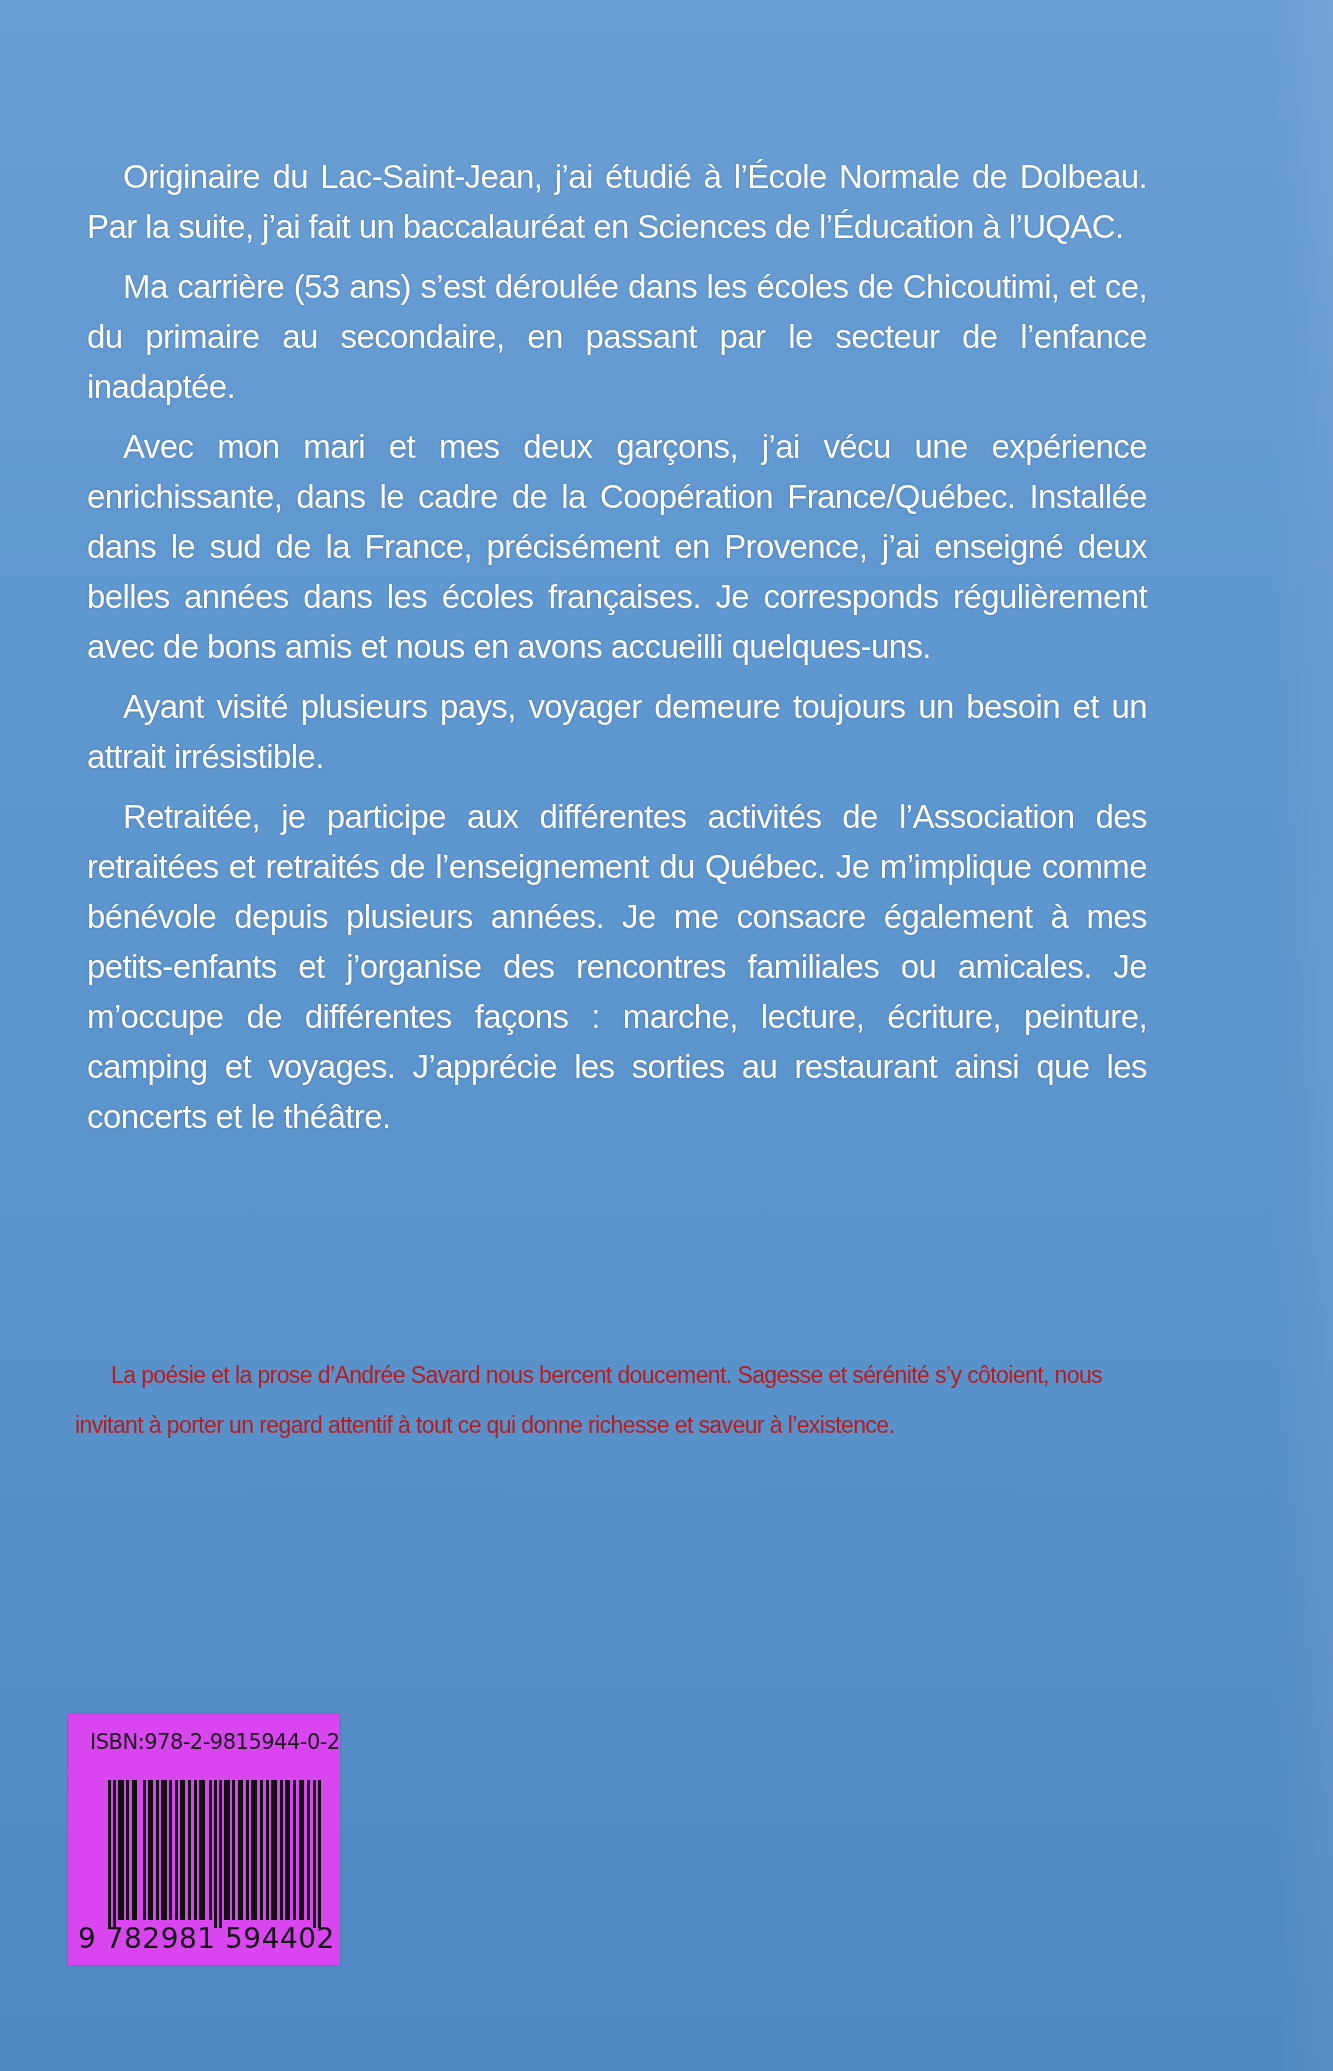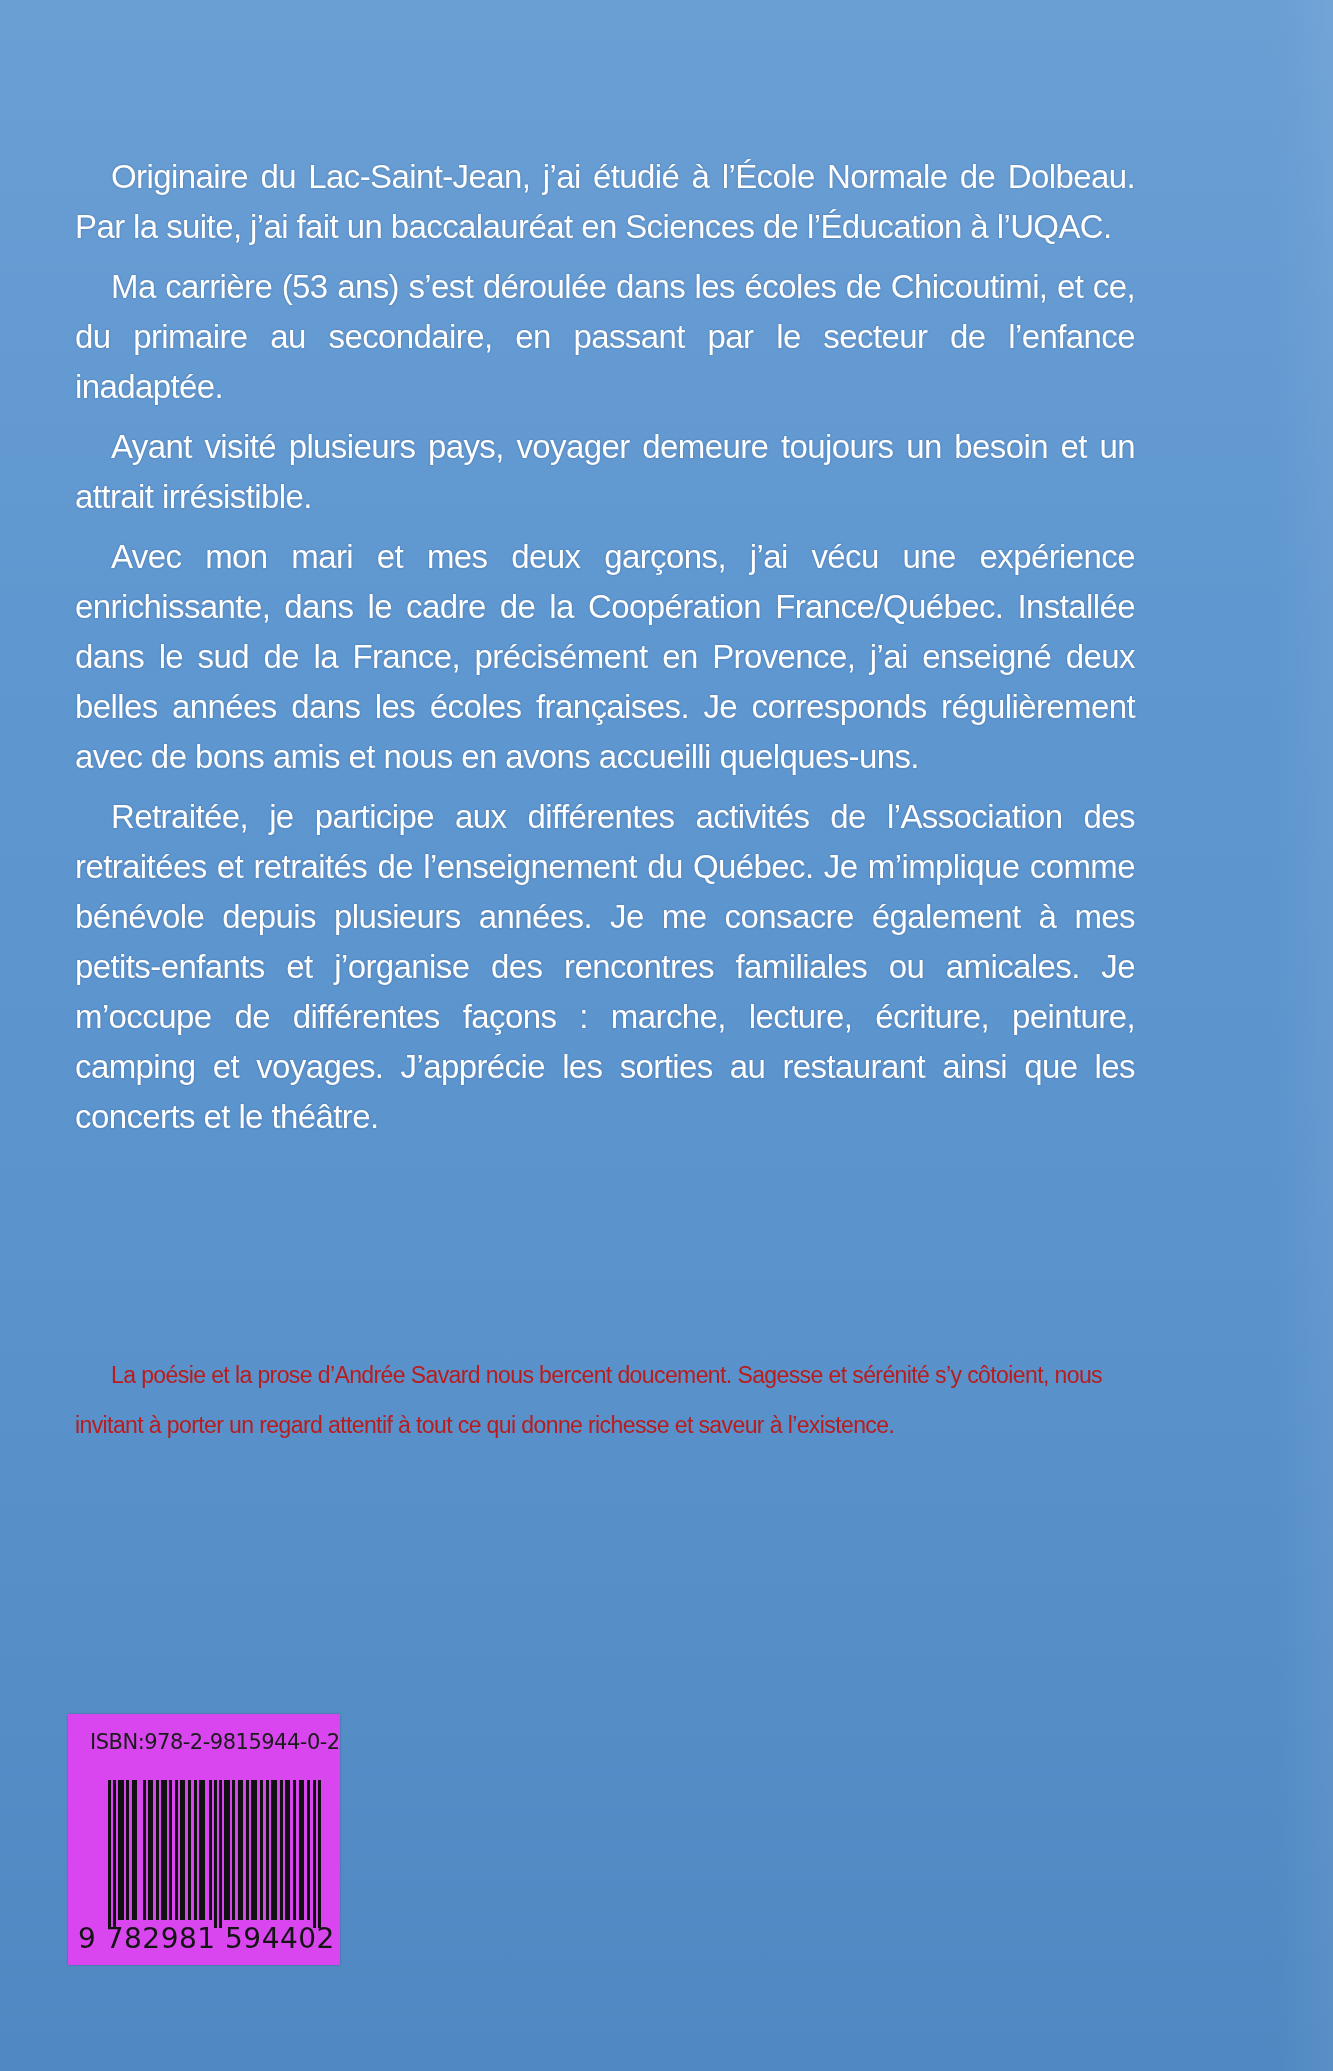--- a/index.html
+++ b/index.html
@@ -8,21 +8,21 @@
     background: linear-gradient(180deg, #6a9fd4 0%, #5f97d0 30%, #5b93cd 60%, #4f88c2 100%);
     position: relative;
     font-family: "Liberation Sans", "DejaVu Sans", sans-serif;
   }
   .cover { position: absolute; inset: 0; }
   .sheen {
     position: absolute; top: 0; right: 0; width: 60px; height: 2071px;
     background: linear-gradient(90deg, rgba(255,255,255,0) 0%, rgba(255,255,255,0.06) 100%);
   }
   .bio {
-    position: absolute; left: 75px; top: 152px; width: 1060px;
+    position: absolute; left: 87px; top: 152px; width: 1060px;
     color: #ffffff;
     font-size: 33px; line-height: 50px;
     text-shadow: 0 0 2px rgba(40,70,120,0.55);
     letter-spacing: -0.6px;
   }
   .bio p { margin: 0 0 10px 0; text-indent: 36px; text-align: justify; }
   .blurb {
     position: absolute; left: 75px; top: 1350px; width: 1060px;
     color: #b91c1c;
     font-size: 23px; line-height: 50px;
@@ -51,22 +51,22 @@
 </style>
 </head>
 <body>
 
 <div class="cover">
   <div class="sheen"></div>
 
   <div class="bio">
     <p>Originaire du Lac-Saint-Jean, j’ai étudié à l’École Normale de Dolbeau. Par la suite, j’ai fait un baccalauréat en Sciences de l’Éducation à l’UQAC.</p>
     <p>Ma carrière (53 ans) s’est déroulée dans les écoles de Chicoutimi, et ce, du primaire au secondaire, en passant par le secteur de l’enfance inadaptée.</p>
+    <p>Avec mon mari et mes deux garçons, j’ai vécu une expérience enrichissante, dans le cadre de la Coopération France/Québec. Installée dans le sud de la France, précisément en Provence, j’ai enseigné deux belles années dans les écoles françaises. Je corresponds régulièrement avec de bons amis et nous en avons accueilli quelques-uns.</p>
     <p>Ayant visité plusieurs pays, voyager demeure toujours un besoin et un attrait irrésistible.</p>
-    <p>Avec mon mari et mes deux garçons, j’ai vécu une expérience enrichissante, dans le cadre de la Coopération France/Québec. Installée dans le sud de la France, précisément en Provence, j’ai enseigné deux belles années dans les écoles françaises. Je corresponds régulièrement avec de bons amis et nous en avons accueilli quelques-uns.</p>
     <p>Retraitée, je participe aux différentes activités de l’Association des retraitées et retraités de l’enseignement du Québec. Je m’implique comme bénévole depuis plusieurs années. Je me consacre également à mes petits-enfants et j’organise des rencontres familiales ou amicales. Je m’occupe de différentes façons : marche, lecture, écriture, peinture, camping et voyages. J’apprécie les sorties au restaurant ainsi que les concerts et le théâtre.</p>
   </div>
 
   <div class="blurb">
     <p>La poésie et la prose d’Andrée Savard nous bercent doucement. Sagesse et sérénité s’y côtoient, nous invitant à porter un regard attentif à tout ce qui donne richesse et saveur à l’existence.</p>
   </div>
 
   <div class="isbn-label">
     <div class="isbn-text">ISBN:978-2-9815944-0-2</div>
     <svg class="barcode" viewBox="0 0 218 148" preserveAspectRatio="none">

